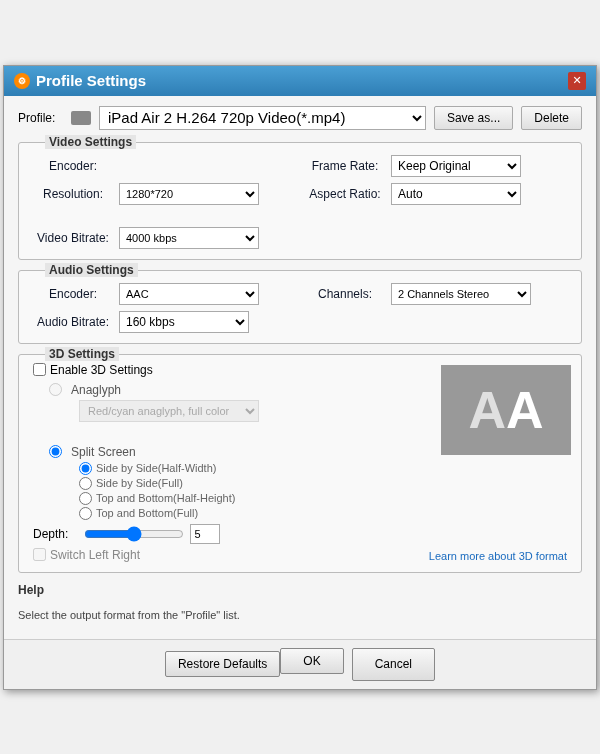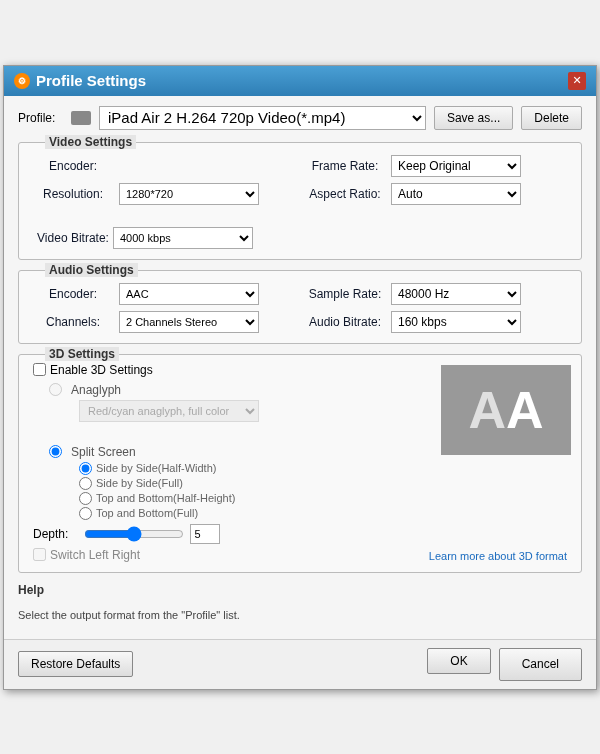--- a/index.html
+++ b/index.html
@@ -146,20 +146,21 @@
       height: 22px;
       border: 1px solid #aaa;
       background: white;
       font-size: 12px;
       padding: 0 2px;
       min-width: 130px;
     }
     .video-bitrate-row {
       display: flex;
       align-items: center;
+      gap: 6px;
       margin-top: 22px;
     }
     
     .settings-3d {
       position: relative;
     }
     .checkbox-label {
       display: flex;
       align-items: center;
       gap: 4px;
@@ -270,21 +271,21 @@
       font-weight: 600;
       color: #333;
       margin-bottom: 12px;
     }
     .help-text {
       font-size: 11px;
       color: #444;
     }
     .dialog-footer {
       display: flex;
-      justify-content: space-between;
+      justify-content: center;
       align-items: center;
       padding: 8px 14px;
       border-top: 1px solid #ccc;
       background: #f0f0f0;
     }
     .footer-right {
       display: flex;
       gap: 8px;
     }
     .btn-ok {
@@ -373,26 +374,20 @@
       </div>
     </div>
 
     <div class="section-box">
       <span class="section-title">Audio Settings</span>
       <div class="form-grid">
         <div class="form-row">
           <span class="form-label">Encoder:</span>
           <select class="form-select">
             <option>AAC</option>
-          </select>
-        </div>
-        <div class="form-row">
-          <span class="form-label">Sample Rate:</span>
-          <select class="form-select-sm">
-            <option>48000 Hz</option>
           </select>
         </div>
         <div class="form-row">
           <span class="form-label">Channels:</span>
           <select class="form-select">
             <option>2 Channels Stereo</option>
           </select>
         </div>
         <div class="form-row">
           <span class="form-label">Audio Bitrate:</span>

